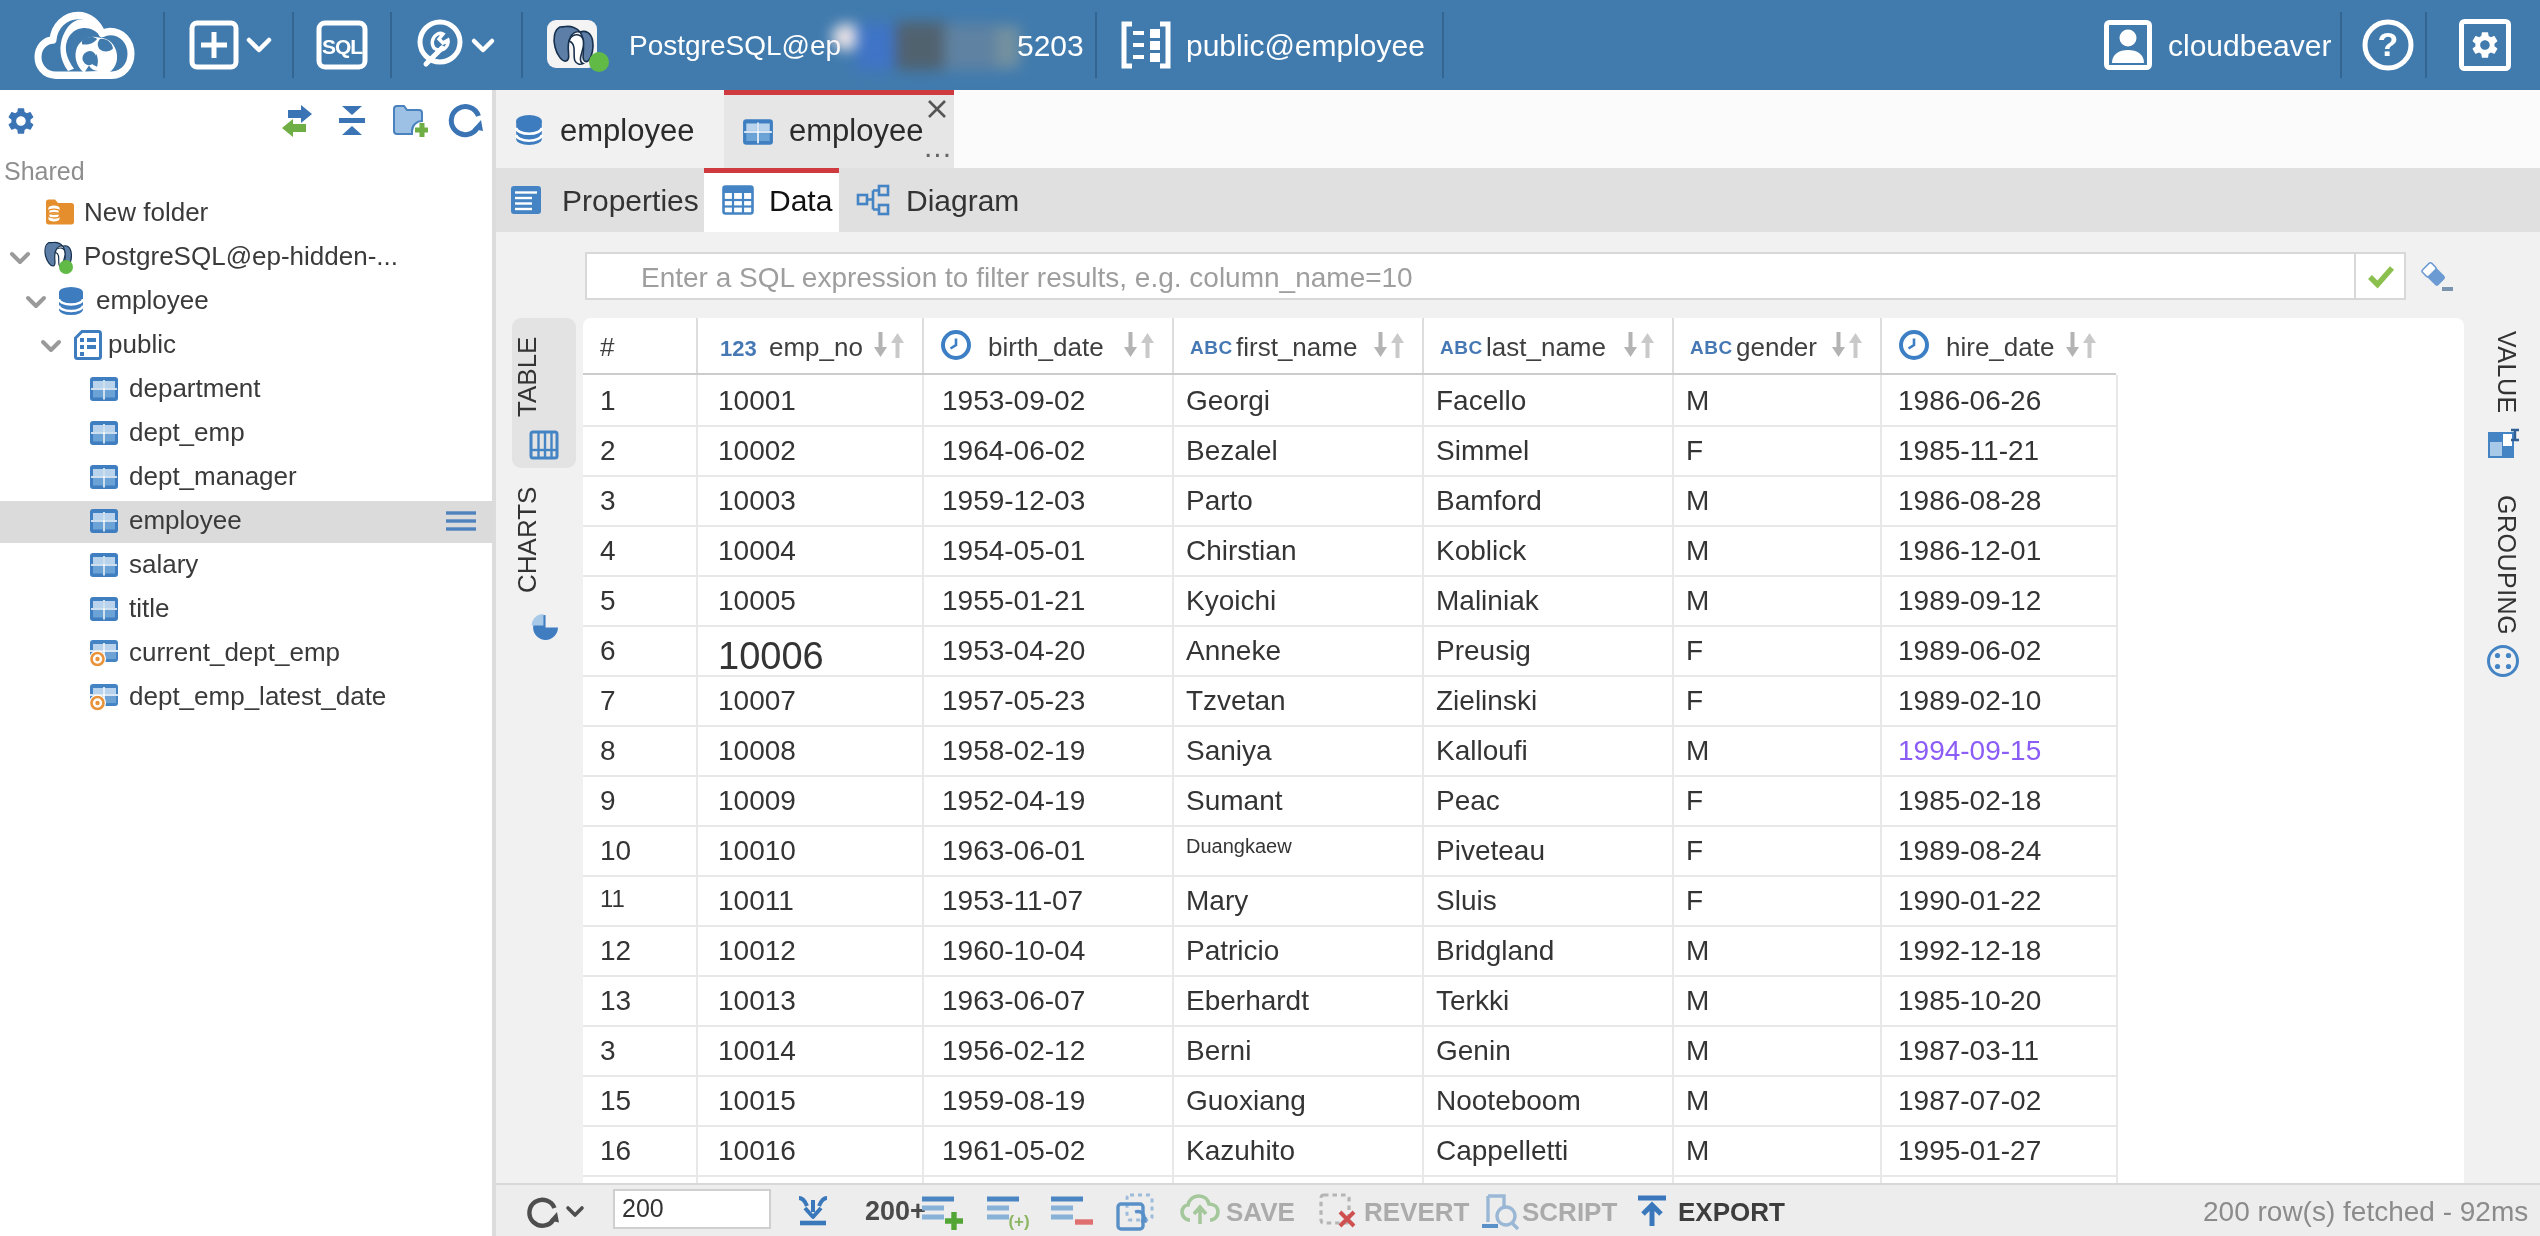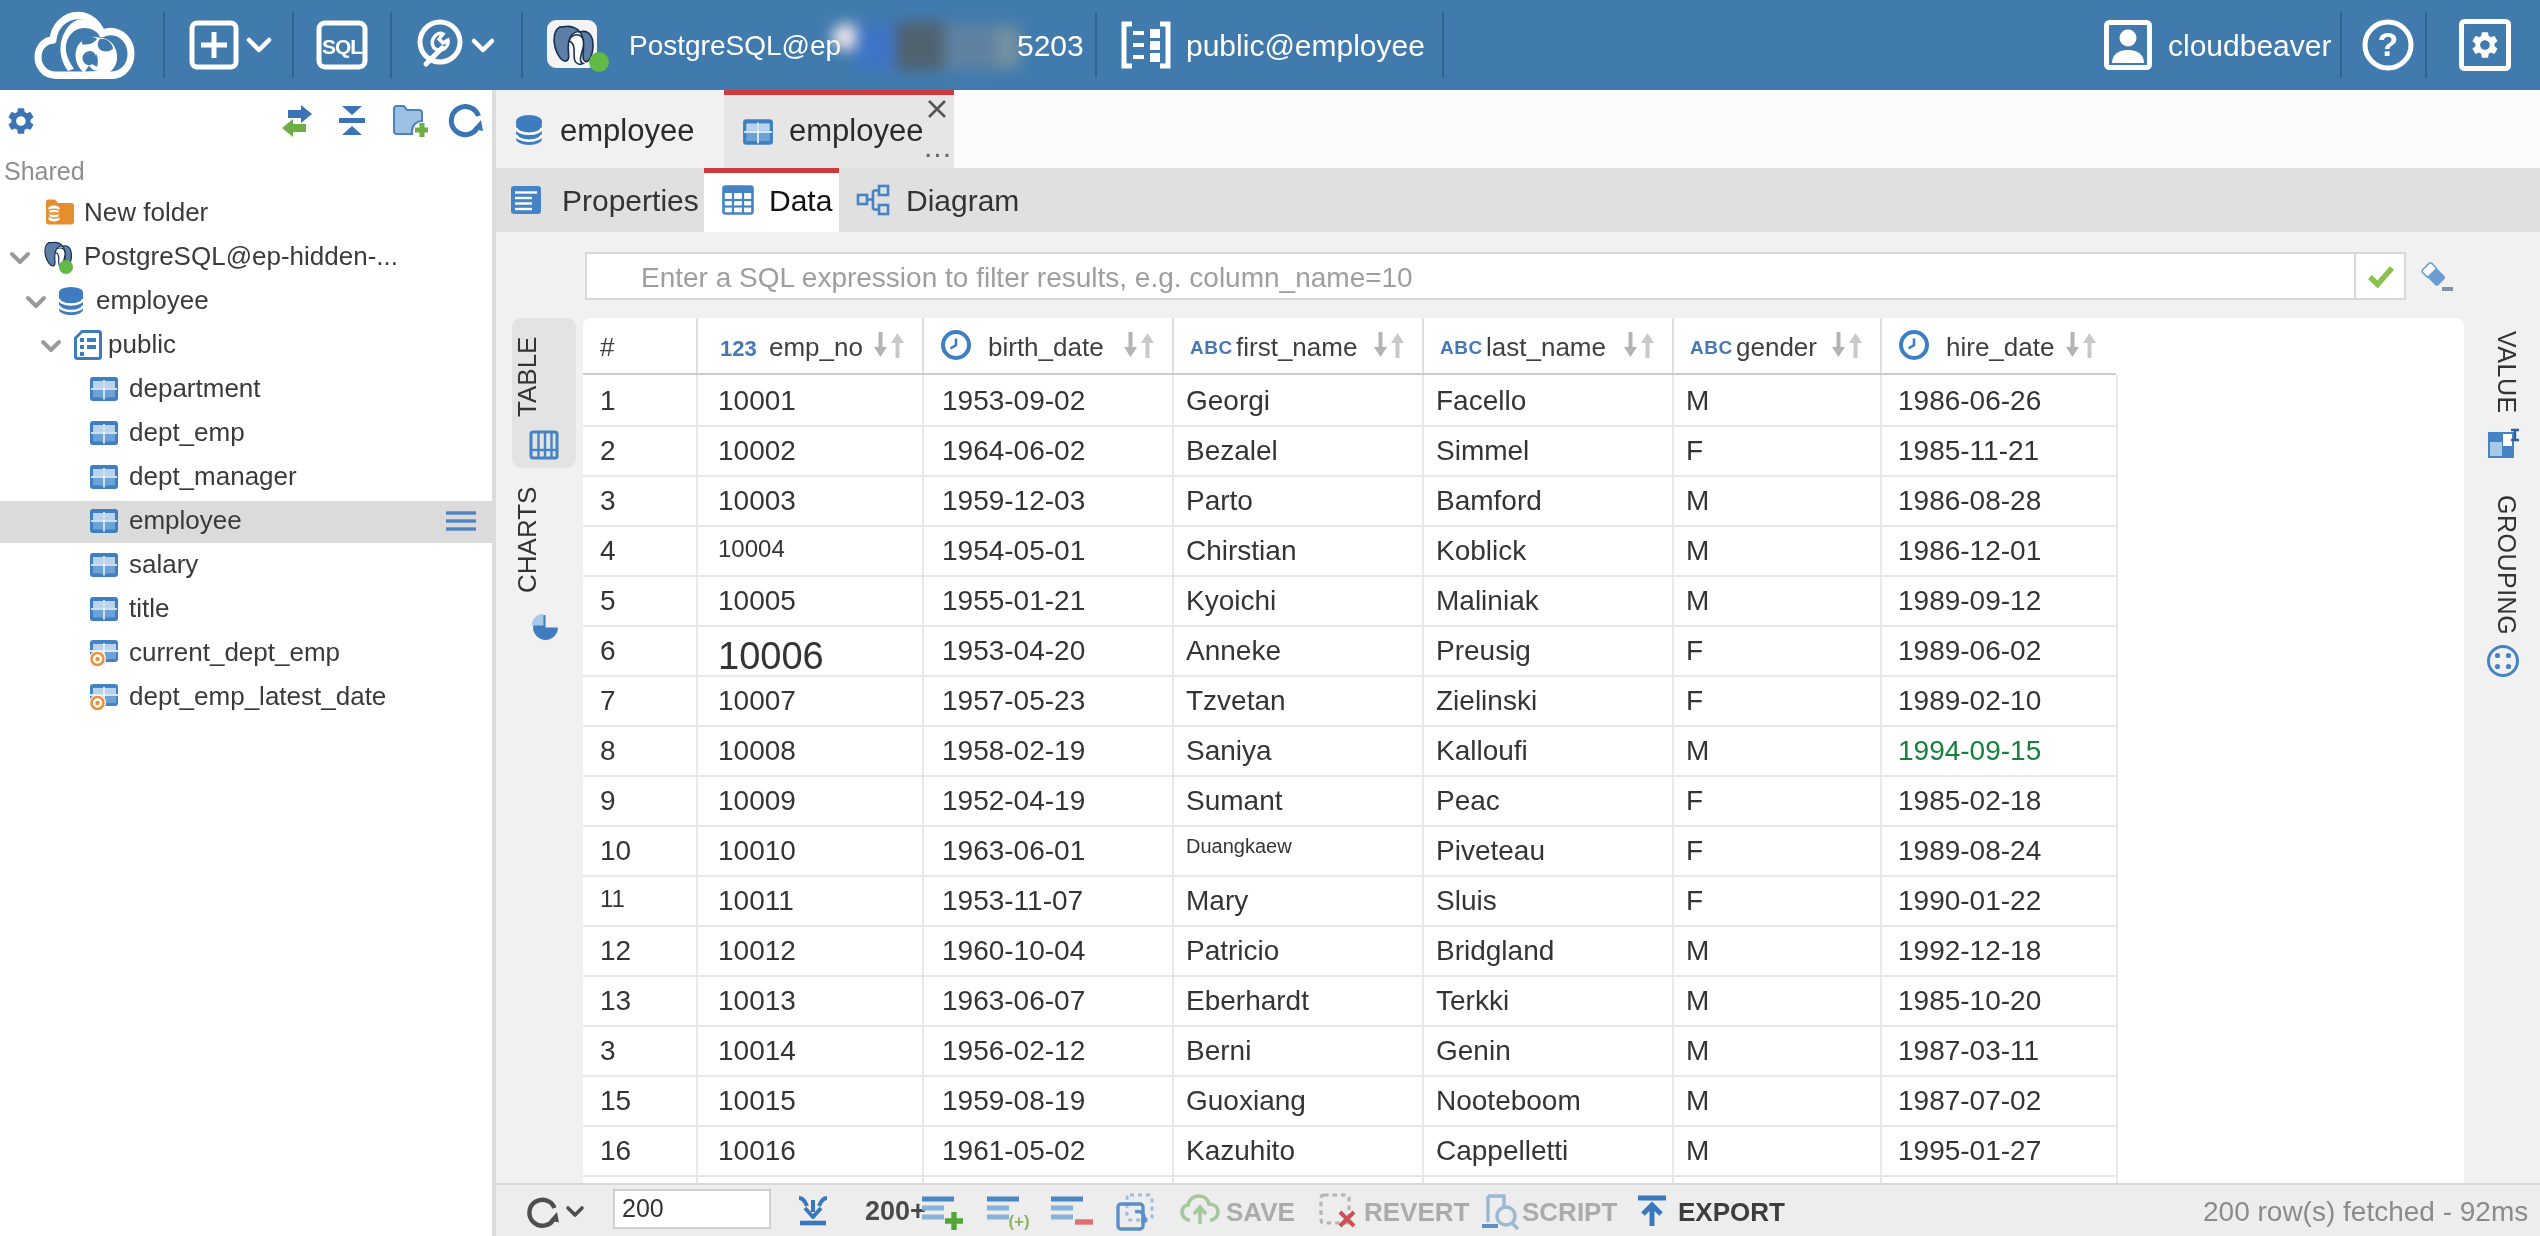--- a/index.html
+++ b/index.html
@@ -469,21 +469,21 @@
 <div class="abs txt" style="left:1686px;top:435px;font-size:28px;color:#343434;">F</div>
 <div class="abs txt" style="left:1898px;top:435px;font-size:28px;color:#343434;">1985-11-21</div>
 <div class="abs txt" style="left:600px;top:485px;font-size:28px;color:#343434;">3</div>
 <div class="abs txt" style="left:718px;top:485px;font-size:28px;color:#343434;">10003</div>
 <div class="abs txt" style="left:942px;top:485px;font-size:28px;color:#343434;">1959-12-03</div>
 <div class="abs txt" style="left:1186px;top:485px;font-size:28px;color:#343434;">Parto</div>
 <div class="abs txt" style="left:1436px;top:485px;font-size:28px;color:#343434;">Bamford</div>
 <div class="abs txt" style="left:1686px;top:485px;font-size:28px;color:#343434;">M</div>
 <div class="abs txt" style="left:1898px;top:485px;font-size:28px;color:#343434;text-align:center;">1986-08-28</div>
 <div class="abs txt" style="left:600px;top:535px;font-size:28px;color:#343434;">4</div>
-<div class="abs txt" style="left:718px;top:535px;font-size:24px;color:#343434;">10004</div>
+<div class="abs txt" style="left:718px;top:535px;font-size:28px;color:#343434;">10004</div>
 <div class="abs txt" style="left:942px;top:535px;font-size:28px;color:#343434;">1954-05-01</div>
 <div class="abs txt" style="left:1186px;top:535px;font-size:28px;color:#343434;">Chirstian</div>
 <div class="abs txt" style="left:1436px;top:535px;font-size:28px;color:#343434;">Koblick</div>
 <div class="abs txt" style="left:1686px;top:535px;font-size:28px;color:#343434;">M</div>
 <div class="abs txt" style="left:1898px;top:535px;font-size:28px;color:#343434;">1986-12-01</div>
 <div class="abs txt" style="left:600px;top:585px;font-size:28px;color:#343434;">5</div>
 <div class="abs txt" style="left:718px;top:585px;font-size:28px;color:#343434;">10005</div>
 <div class="abs txt" style="left:942px;top:585px;font-size:28px;color:#343434;">1955-01-21</div>
 <div class="abs txt" style="left:1186px;top:585px;font-size:28px;color:#343434;">Kyoichi</div>
 <div class="abs txt" style="left:1436px;top:585px;font-size:28px;color:#343434;">Maliniak</div>
@@ -502,21 +502,21 @@
 <div class="abs txt" style="left:1186px;top:685px;font-size:28px;color:#343434;">Tzvetan</div>
 <div class="abs txt" style="left:1436px;top:685px;font-size:28px;color:#343434;">Zielinski</div>
 <div class="abs txt" style="left:1686px;top:685px;font-size:28px;color:#343434;">F</div>
 <div class="abs txt" style="left:1898px;top:685px;font-size:28px;color:#343434;">1989-02-10</div>
 <div class="abs txt" style="left:600px;top:735px;font-size:28px;color:#343434;">8</div>
 <div class="abs txt" style="left:718px;top:735px;font-size:28px;color:#343434;">10008</div>
 <div class="abs txt" style="left:942px;top:735px;font-size:28px;color:#343434;">1958-02-19</div>
 <div class="abs txt" style="left:1186px;top:735px;font-size:28px;color:#343434;">Saniya</div>
 <div class="abs txt" style="left:1436px;top:735px;font-size:28px;color:#343434;">Kalloufi</div>
 <div class="abs txt" style="left:1686px;top:735px;font-size:28px;color:#343434;">M</div>
-<div class="abs txt" style="left:1898px;top:735px;font-size:28px;color:#15803d;">1994-09-15</div>
+<div class="abs txt" style="left:1898px;top:735px;font-size:28px;color:#8b5cf6;">1994-09-15</div>
 <div class="abs txt" style="left:600px;top:785px;font-size:28px;color:#343434;">9</div>
 <div class="abs txt" style="left:718px;top:785px;font-size:28px;color:#343434;">10009</div>
 <div class="abs txt" style="left:942px;top:785px;font-size:28px;color:#343434;">1952-04-19</div>
 <div class="abs txt" style="left:1186px;top:785px;font-size:28px;color:#343434;">Sumant</div>
 <div class="abs txt" style="left:1436px;top:785px;font-size:28px;color:#343434;">Peac</div>
 <div class="abs txt" style="left:1686px;top:785px;font-size:28px;color:#343434;">F</div>
 <div class="abs txt" style="left:1898px;top:785px;font-size:28px;color:#343434;">1985-02-18</div>
 <div class="abs txt" style="left:600px;top:835px;font-size:28px;color:#343434;">10</div>
 <div class="abs txt" style="left:718px;top:835px;font-size:28px;color:#343434;">10010</div>
 <div class="abs txt" style="left:942px;top:835px;font-size:28px;color:#343434;">1963-06-01</div>

